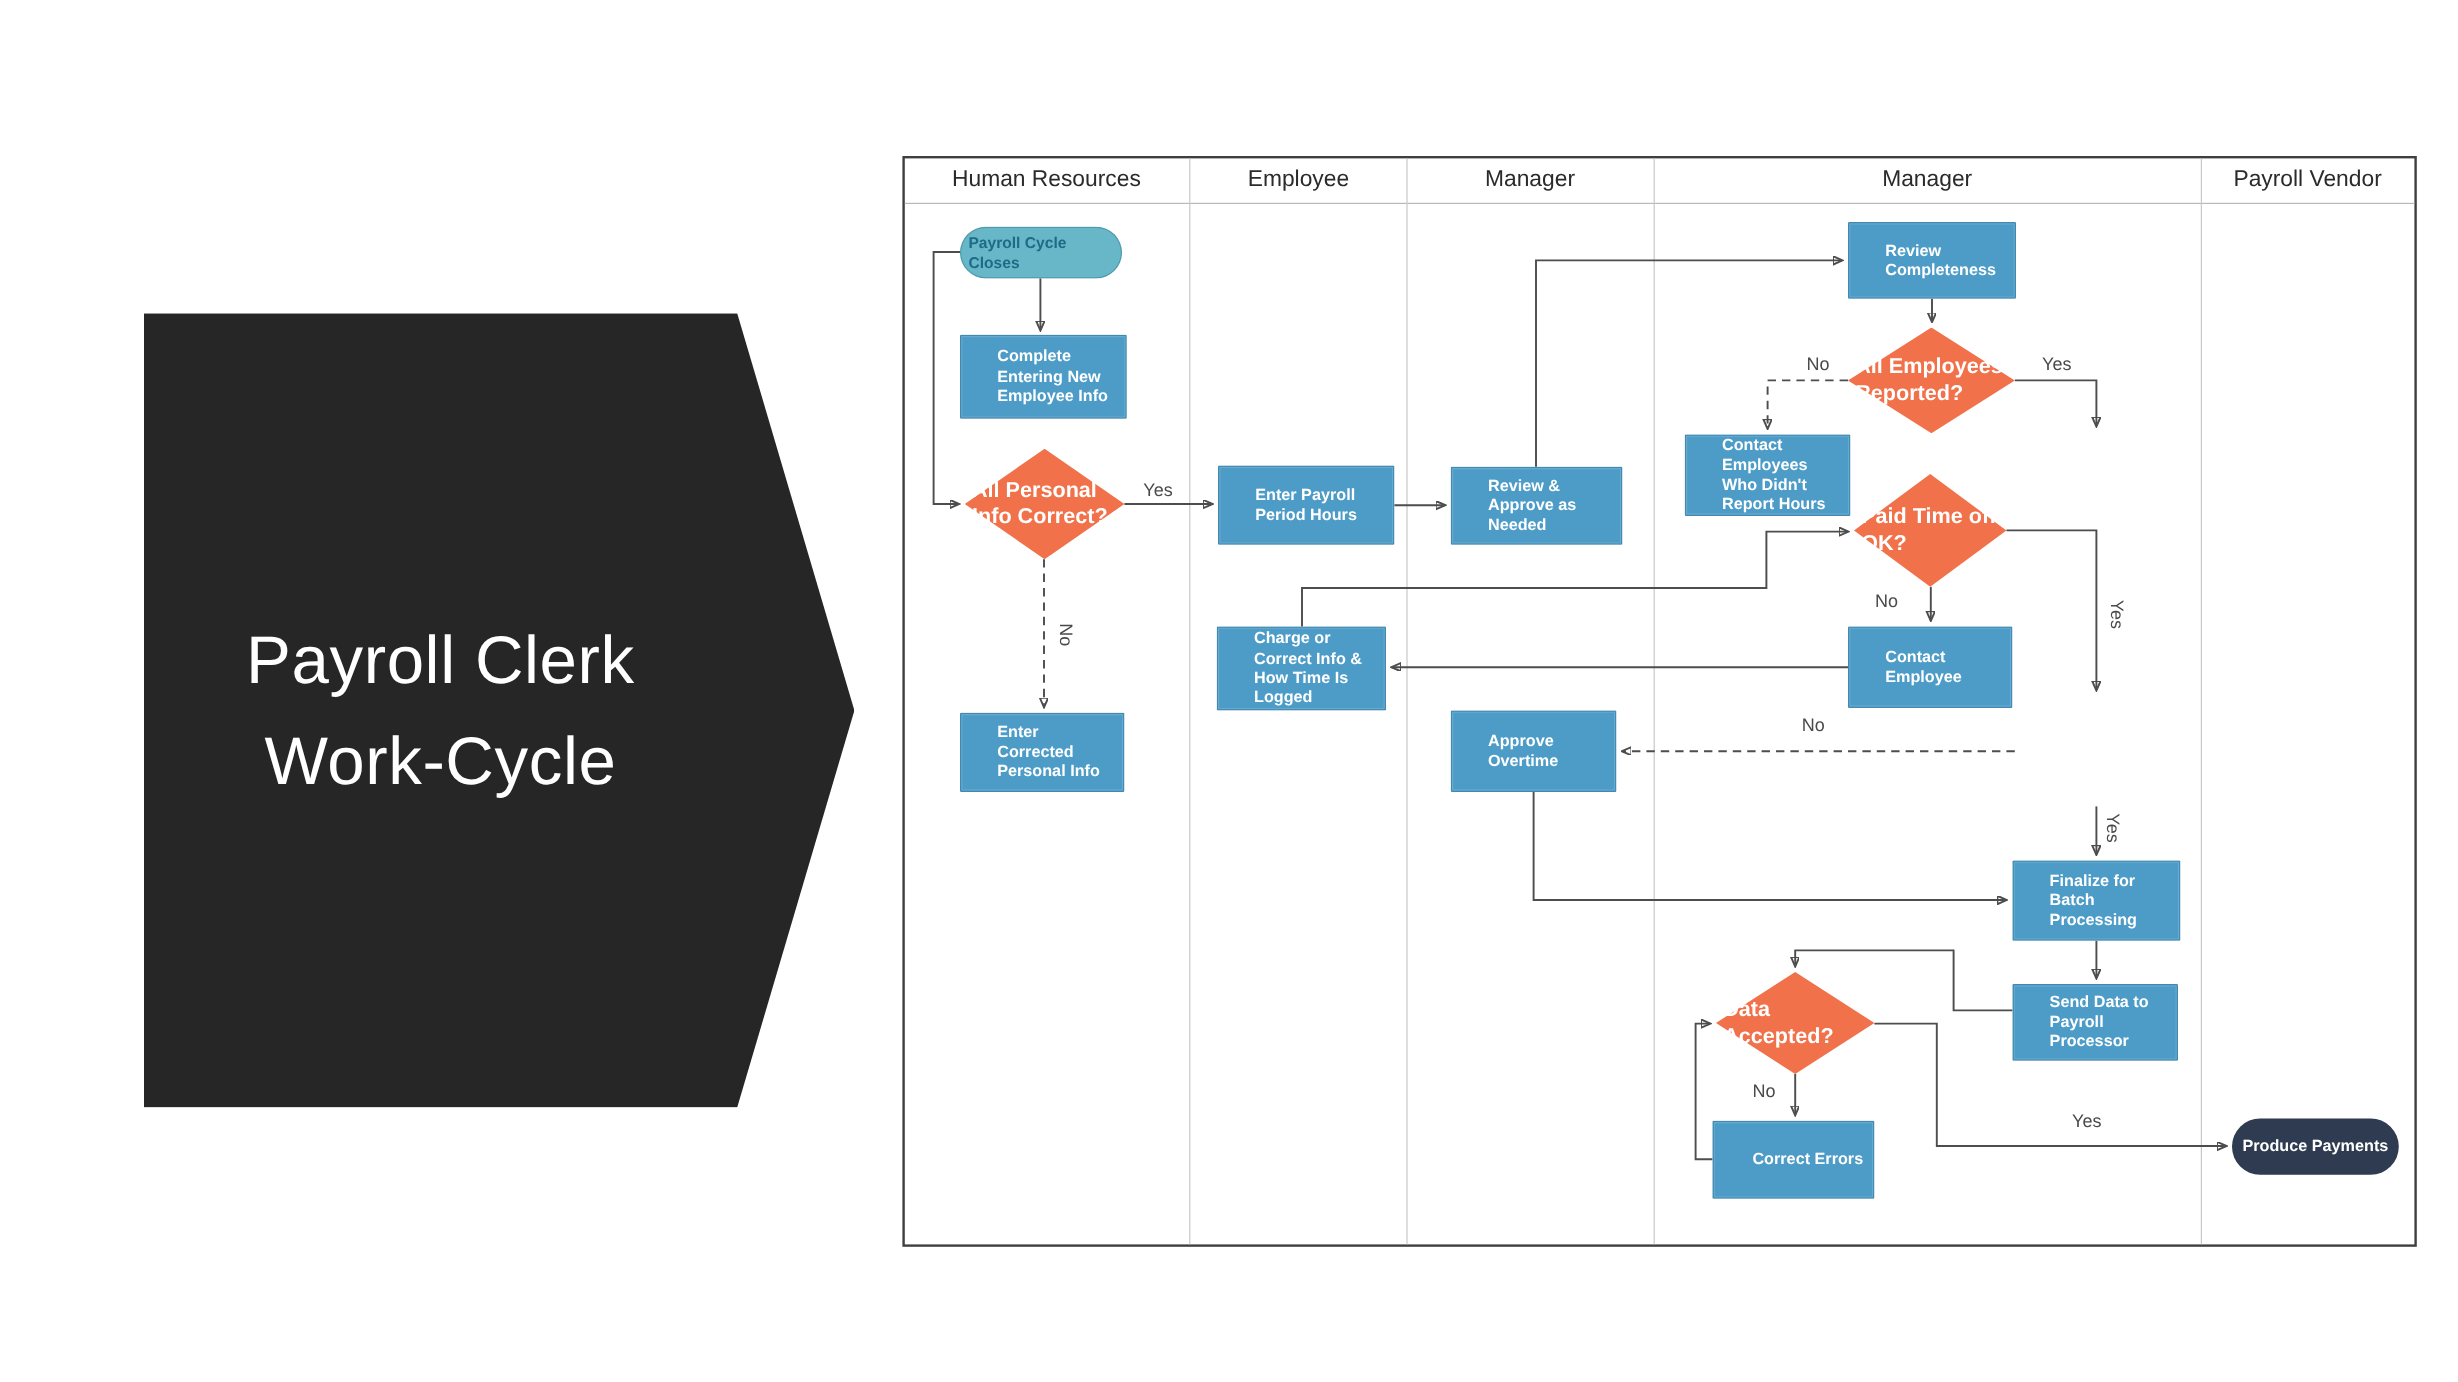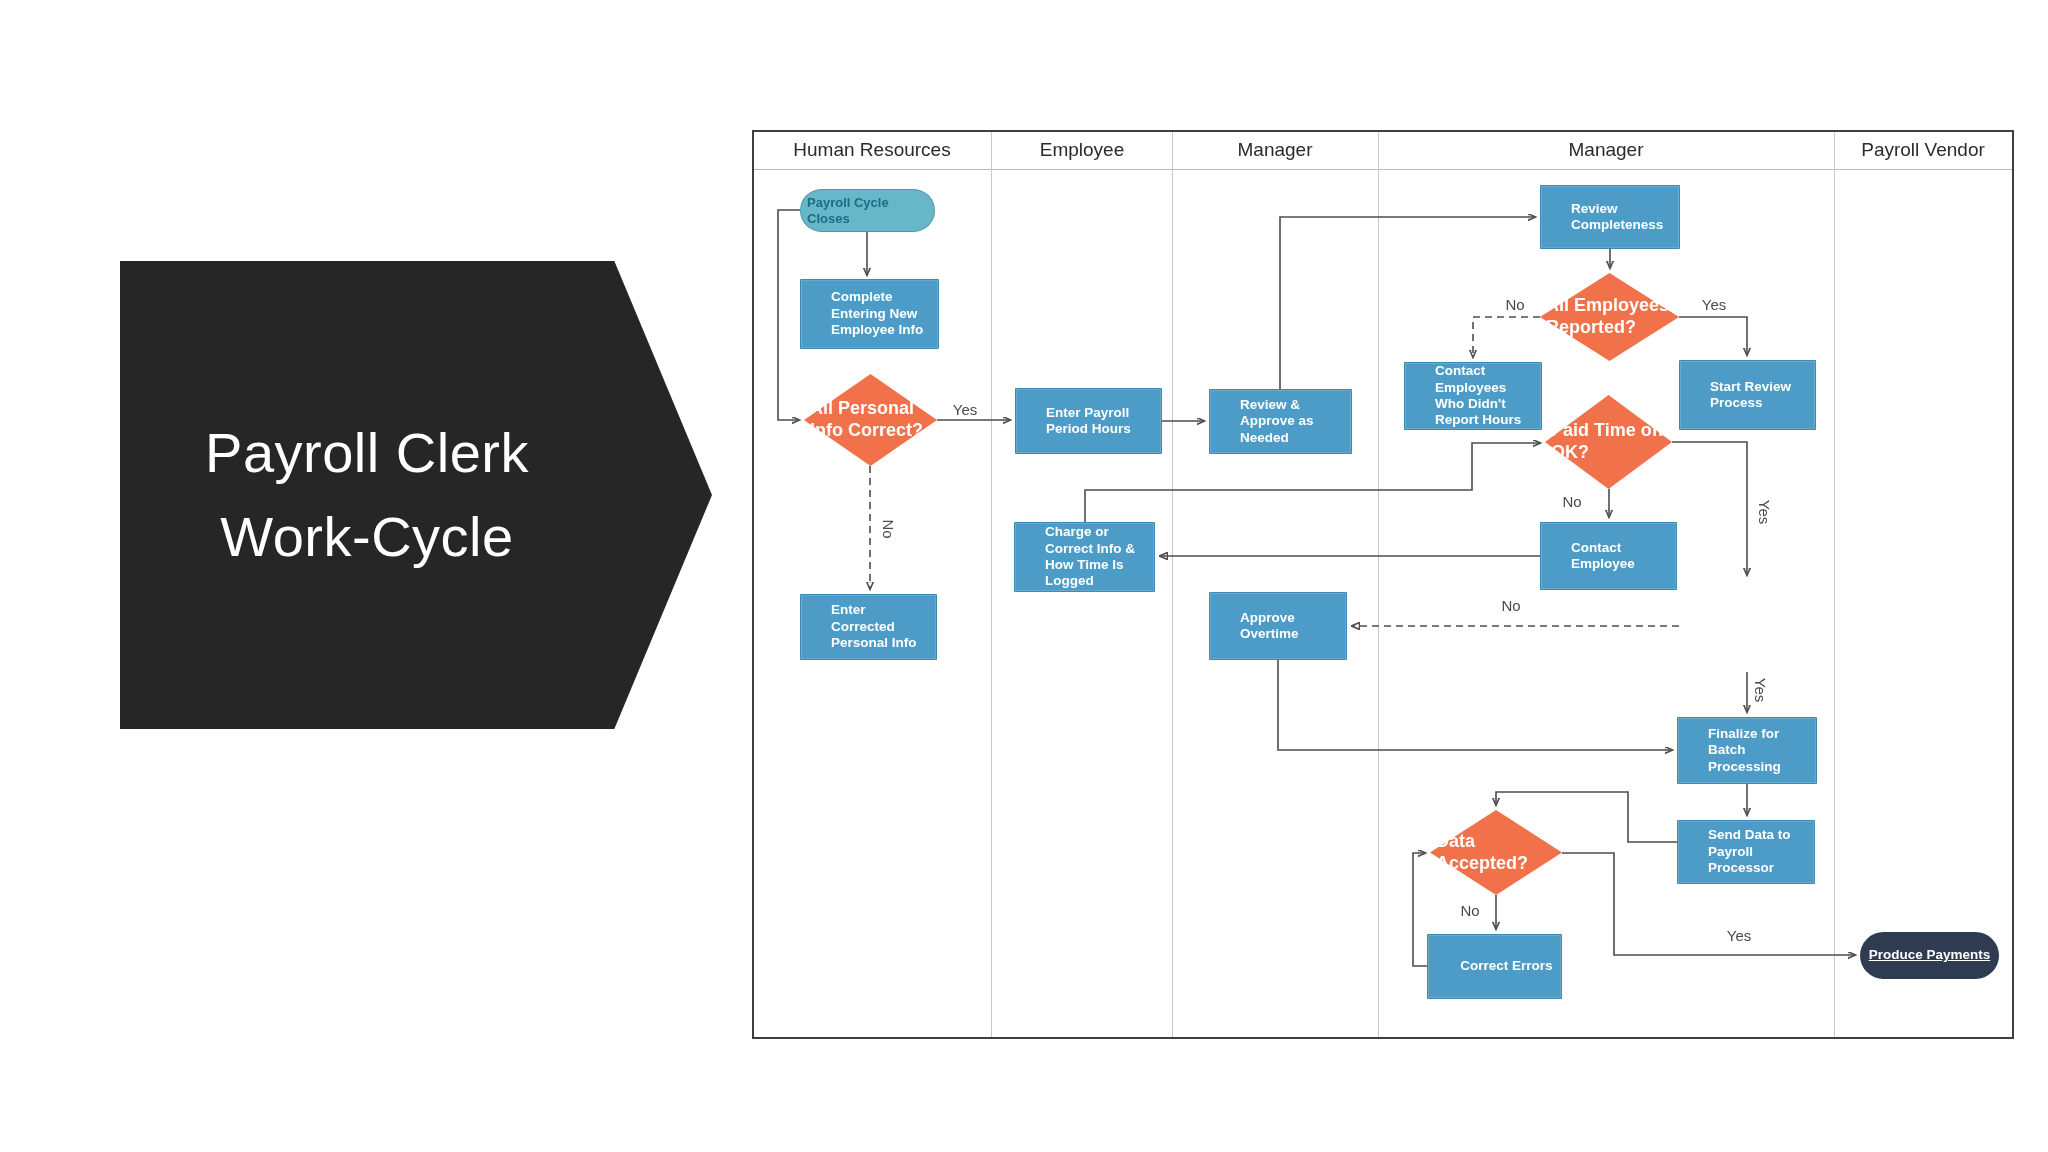--- a/index.html
+++ b/index.html
@@ -1,20 +1,20 @@
 <!DOCTYPE html>
 <html style="--title-bg: #262626; --process: #4D9CC7; --decision: #F0714A; --start: #68B7C8; --start-text: #1D6B85; --end: #2E3B50; --line: #4D4D4D; --lane-border: #C8C8C8;"><head>
 <meta charset="utf-8">
 <style>
   html,body{margin:0;padding:0;background:#fff;}
   .stage{position:relative;width:2048px;height:1152px;background:#ffffff;overflow:hidden;
          font-family:"Liberation Sans",sans-serif;}
 
   
-  .title-arrow{position:absolute;left:120px;top:261px;width:592px;height:468px;
+  .title-arrow{position:absolute;left:120px;top:261px;width:592px;height:662px;
     background:var(--title-bg,#262626);
     clip-path:polygon(0 0,83.5% 0,100% 50%,83.5% 100%,0 100%);
     display:flex;flex-direction:column;justify-content:center;align-items:center;
     padding-right:98px;box-sizing:border-box;}
   .title-arrow span{color:#fff;font-size:56px;line-height:84px;font-weight:300;
     letter-spacing:.5px;white-space:nowrap;}
 
   
   .panel{position:absolute;left:752px;top:130px;width:1258px;height:905px;
     border:2px solid #3f3f3f;background:#fff;box-sizing:content-box;}
@@ -33,21 +33,21 @@
 
   
   .node{position:absolute;z-index:2;display:flex;align-items:center;justify-content:center;
     text-align:left;box-sizing:border-box;color:#fff;font-weight:700;
     font-size:13.5px;line-height:1.22;}
   .node .lbl{display:block;padding:2px 6px;}
   .proc{background:var(--process,#4D9CC7);border:1px solid rgba(30,80,110,.25);border-radius:1px;
     box-shadow:0 0 0 1px rgba(255,255,255,.15) inset;padding-left:24px;}
   .start-pill{background:var(--start,#68B7C8);border:1px solid rgba(30,100,120,.35);
     border-radius:22px;color:var(--start-text,#1D6B85);font-size:13px;}
-  .end-pill{background:var(--end,#2E3B50);border-radius:24px;font-size:13.5px;text-decoration:underline;}
+  .end-pill{background:var(--end,#2E3B50);border-radius:24px;font-size:13.5px;}
   .dia{background:transparent;}
   .dia .dia-bg{position:absolute;left:0;top:0;width:100%;height:100%;
     background:var(--decision,#F0714A);
     clip-path:polygon(50% 0%,100% 50%,50% 100%,0% 50%);}
   .dia .lbl{position:relative;z-index:1;font-size:18px;max-width:92%;}
 </style>
 </head>
 <body>
 
 <div class="stage">
@@ -150,23 +150,20 @@
 
     <div class="node dia" style="left:786px;top:141px;width:139px;height:88px">
       <div class="dia-bg"></div>
       <span class="lbl">All Employees Reported?</span>
       </div>
 
     <div class="node proc" style="left:650px;top:230px;width:138px;height:68px">
       <span class="lbl">Contact Employees Who Didn't Report Hours</span>
       </div>
 
-    <div class="node proc" style="left:925px;top:228px;width:137px;height:70px">
-      <span class="lbl">Start Review Process</span>
-      </div>
 
     <div class="node dia" style="left:791px;top:263px;width:127px;height:94px">
       <div class="dia-bg"></div>
       <span class="lbl">Paid Time off OK?</span>
       </div>
 
     <div class="node proc" style="left:786px;top:390px;width:137px;height:68px">
       <span class="lbl">Contact Employee</span>
       </div>
 

